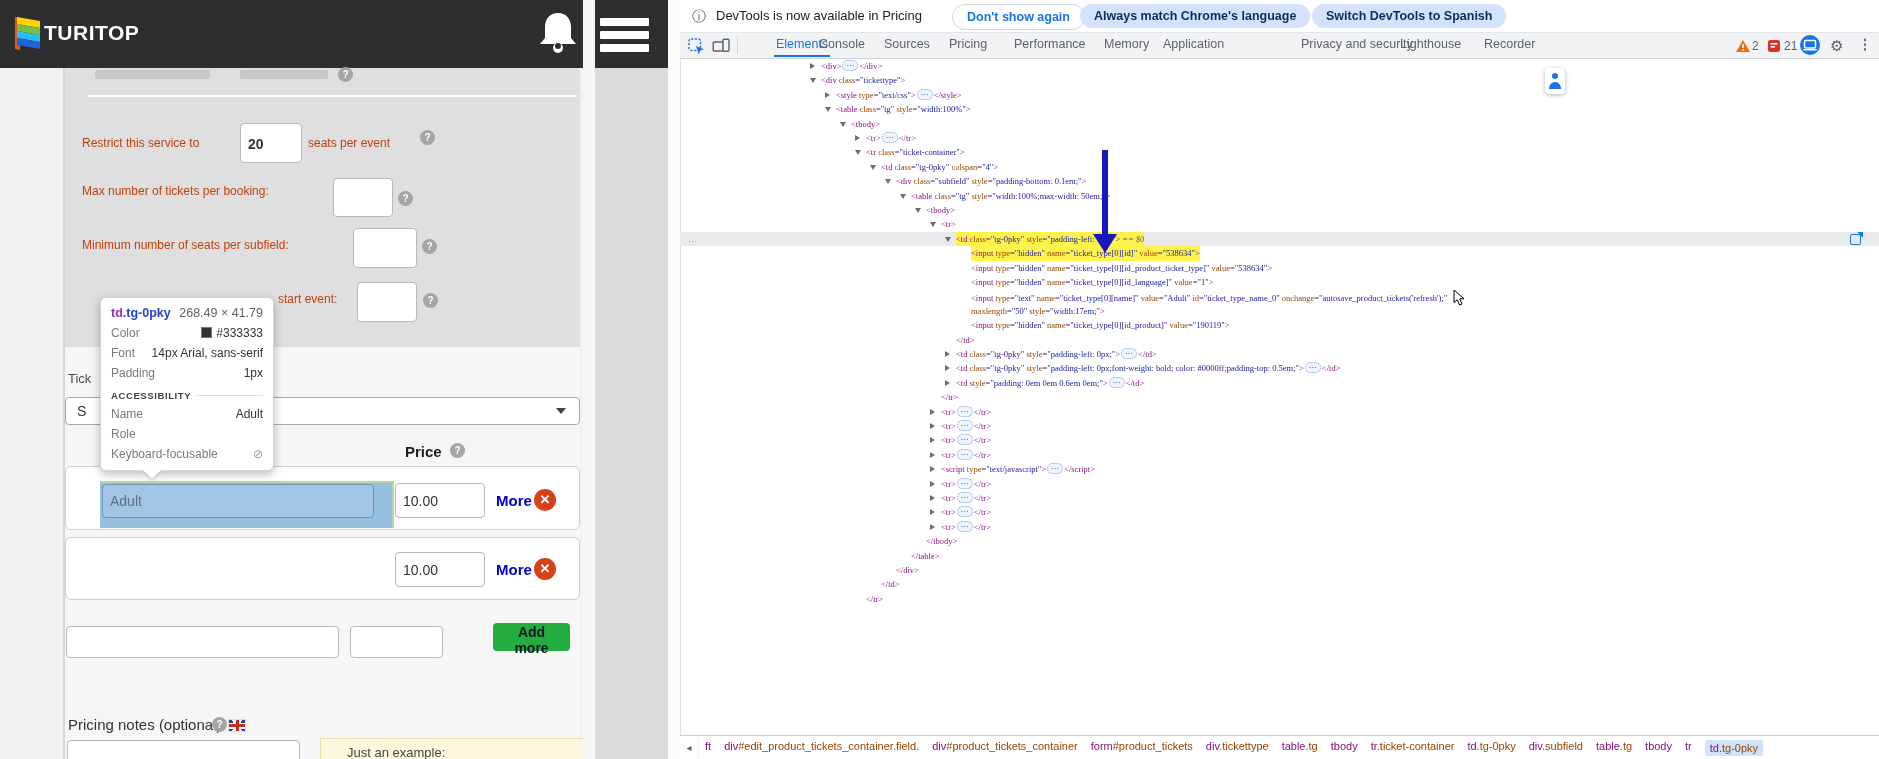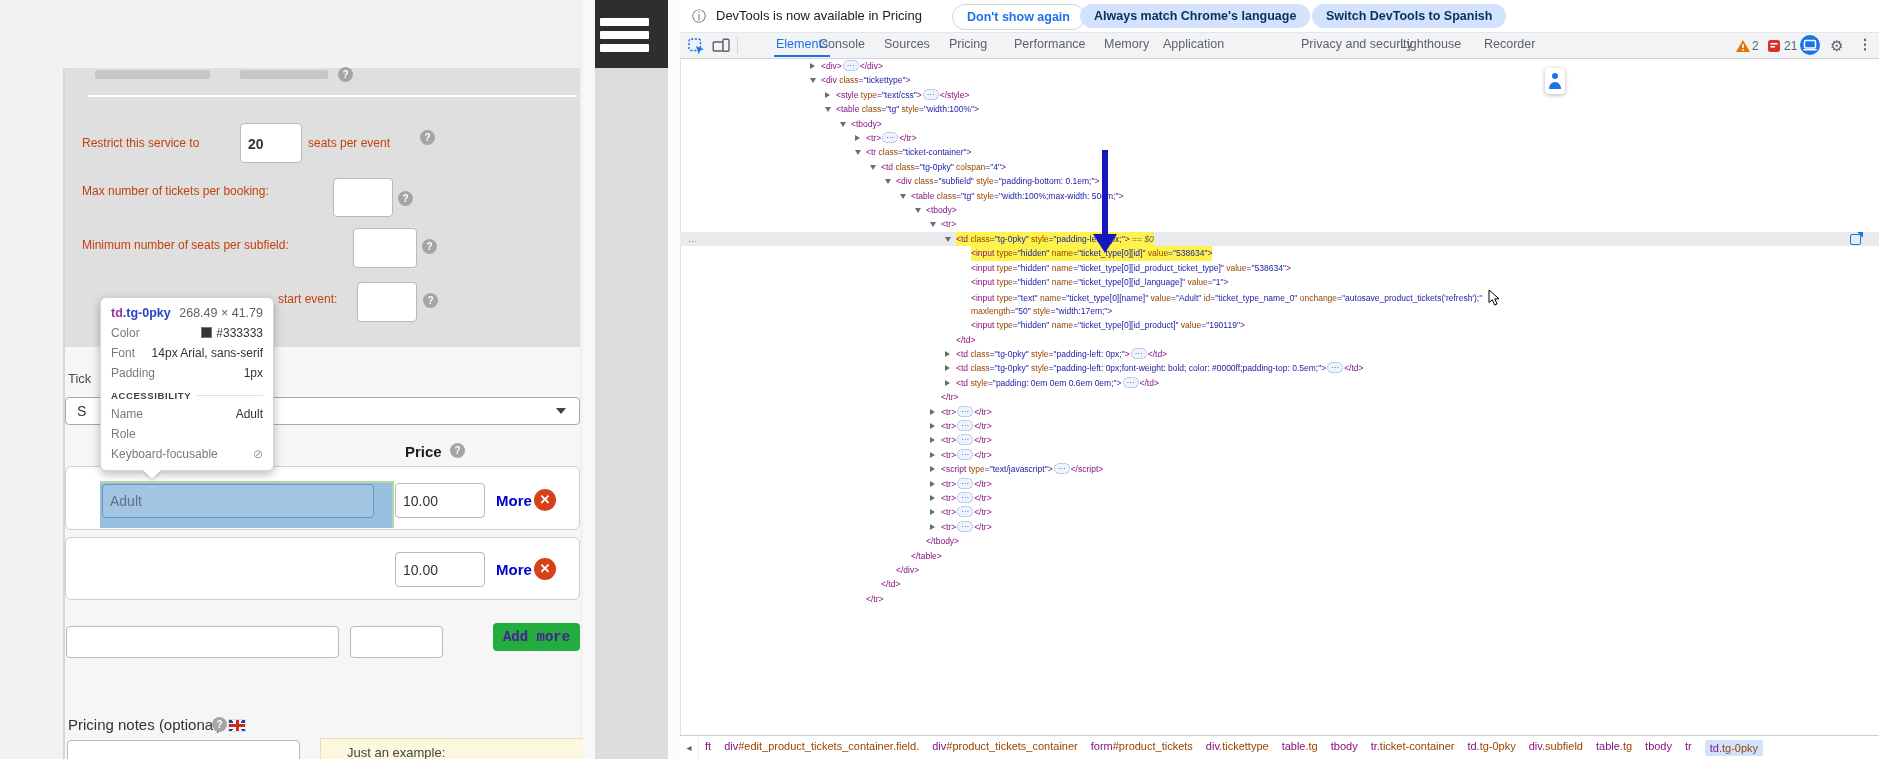--- a/index.html
+++ b/index.html
@@ -27,22 +27,22 @@
   .xbtn{position:absolute;width:22px;height:22px;border-radius:50%;background:var(--accent-red,#d6411a);
         color:#fff;font-size:13px;font-weight:bold;line-height:22px;text-align:center;cursor:pointer}
   #lp-select{left:65px;top:397px;width:515px;height:28px;background:#fff;border:1px solid #a8a8a8;border-radius:4px;box-sizing:border-box}
   #lp-select-chevron{left:556px;top:408px;width:0;height:0;border-left:5px solid transparent;
         border-right:5px solid transparent;border-top:6px solid #444}
   #price-header{left:405px;top:443px;font-weight:bold;font-size:15px;color:#1d1d1d}
   #highlight-overlay{left:100px;top:481px;width:294px;height:47px;background:rgba(125,175,215,.8);
         border-top:2px solid rgba(190,220,150,.8);border-right:2px solid rgba(190,220,150,.8);box-sizing:border-box}
   #adult-input{left:102px;top:484px;width:272px;height:34px;background:rgba(255,255,255,.10);
         border:1px solid #6f93b8;color:#5f7183}
-  #addmore-btn{left:493px;top:623px;width:87px;height:28px;background:var(--accent-green,#23ad3f);color:#4c1d95;
-        border:none;border-radius:4px;font-weight:bold;font-size:14px;font-family:Liberation Mono, monospace;cursor:pointer}
+  #addmore-btn{left:493px;top:623px;width:77px;height:28px;background:var(--accent-green,#23ad3f);color:#0f172a;
+        border:none;border-radius:4px;font-weight:bold;font-size:14px;font-family:Liberation Sans, sans-serif;cursor:pointer}
   #example-box{left:320px;top:738px;width:260px;height:21px;background:#fbf8dd;border:1px solid #e6e0ae;
         font-size:13px;color:#444;padding:6px 0 0 26px;box-sizing:content-box}
   #uk-flag{left:228px;top:719px;width:18px;height:13px;border:1px solid #ddd;box-sizing:border-box;
     background:
       linear-gradient(#cf2b1d,#cf2b1d) center/100% 3px no-repeat,
       linear-gradient(#cf2b1d,#cf2b1d) center/3px 100% no-repeat,
       linear-gradient(#fff,#fff) center/100% 6px no-repeat,
       linear-gradient(#fff,#fff) center/6px 100% no-repeat,
       linear-gradient(55deg,transparent 44%,#fff 44%,#fff 56%,transparent 56%),
       linear-gradient(-55deg,transparent 44%,#fff 44%,#fff 56%,transparent 56%),#2b3f9e}
@@ -91,21 +91,21 @@
   .dt-tab.sel:after{content:"";position:absolute;left:-2px;right:-2px;bottom:-6px;height:2.5px;background:#1a73e8}
   #dt-sep{left:737px;top:37px;width:1px;height:17px;background:#d5d5d5}
   #warn-count{left:1752px;top:39px;font-size:12px;color:#5f6368}
   #issue-count{left:1784px;top:39px;font-size:12px;color:#5f6368}
   #gear-icon{left:1830px;top:37px;color:#5f6368;font-size:15px}
   #kebab-icon{left:1858px;top:36px;color:#5f6368;font-size:14px;font-weight:bold}
   #a11y-card{left:1545px;top:68px;width:20px;height:26px;background:#fff;border-radius:4px;
         box-shadow:0 1px 4px rgba(0,0,0,.3);display:flex;align-items:center;justify-content:center}
 
   
-  #tree{left:680px;top:59px;width:1199px;height:547px;font-family:Liberation Sans, sans-serif;
+  #tree{left:680px;top:59px;width:1199px;height:547px;font-family:Liberation Serif, serif;
         font-size:8.5px;white-space:pre}
   .tl{position:absolute;left:0;width:1199px;height:14.4px;line-height:14.4px}
   .tl-sel{background:#e9eaee}
   .tx{position:absolute;top:0}
   .yel{background:var(--hl-yellow,#fdf34c)}
   .c-tag{color:#881280}.c-attr{color:#994500}.c-val{color:#1a1aa6}
   .c-sel{color:#5f6368;font-style:italic}
   .dots{display:inline-block;border:1px dotted #88a6d8;border-radius:7px;color:#3b6fc4;background:#eef4fd;
         padding:0 3px;font-size:8px;line-height:9px;margin:0 1px;vertical-align:1px}
   .arr-c{position:absolute;top:4px;width:0;height:0;border-top:3.5px solid transparent;
@@ -127,20 +127,35 @@
   .crumb{cursor:pointer}
   .crumb.sel{background:#cfe3fc;border-radius:3px;padding:2px 5px}
   .bc-tag{color:#881280}.bc-suffix{color:#994500}
 
   #blue-arrow{left:1090px;top:150px}
 </style>
 </head>
 <body>
 
 <div class="abs" id="left-page">
+  <div class="abs" id="lp-header">
+    <svg class="abs" style="left:13px;top:15px" width="28" height="38" viewBox="0 0 28 38">
+      <polygon points="2,2 7,3 7,35 2,34" fill="#e8541e"></polygon>
+      <polygon points="4,2 27,6 27,13 4,9" fill="#ffd400"></polygon>
+      <polygon points="4,9 27,13 27,20 4,16" fill="#76c043"></polygon>
+      <polygon points="4,16 27,20 27,27 4,23" fill="#27bdf4"></polygon>
+      <polygon points="4,23 27,27 27,34 4,30" fill="#1c63d6"></polygon>
+    </svg>
+    <span class="abs" id="lp-logo-text">TURITOP</span>
+    <svg class="abs" style="left:538px;top:10px" width="40" height="46" viewBox="0 0 40 46">
+      <path d="M20 3c-8 0-13 6-13 14v11l-5 6h36l-5-6V17c0-8-5-14-13-14z" fill="#fff"></path>
+      <circle cx="20" cy="38" r="5" fill="#fff"></circle>
+      <circle cx="20" cy="36" r="3" fill="#2e2e2e"></circle>
+    </svg>
+  </div>
 
   <div class="abs" id="lp-divider"></div>
   <div class="abs" id="lp-form-panel"></div>
   <div class="abs" id="lp-lower"></div>
 
   <div class="abs smudge" style="left:95px;top:70px;width:115px;height:9px"></div>
   <div class="abs smudge" style="left:240px;top:70px;width:88px;height:9px"></div>
   <span class="q" style="left:338px;top:67px">?</span>
   <div class="abs" id="lp-hr"></div>
 

